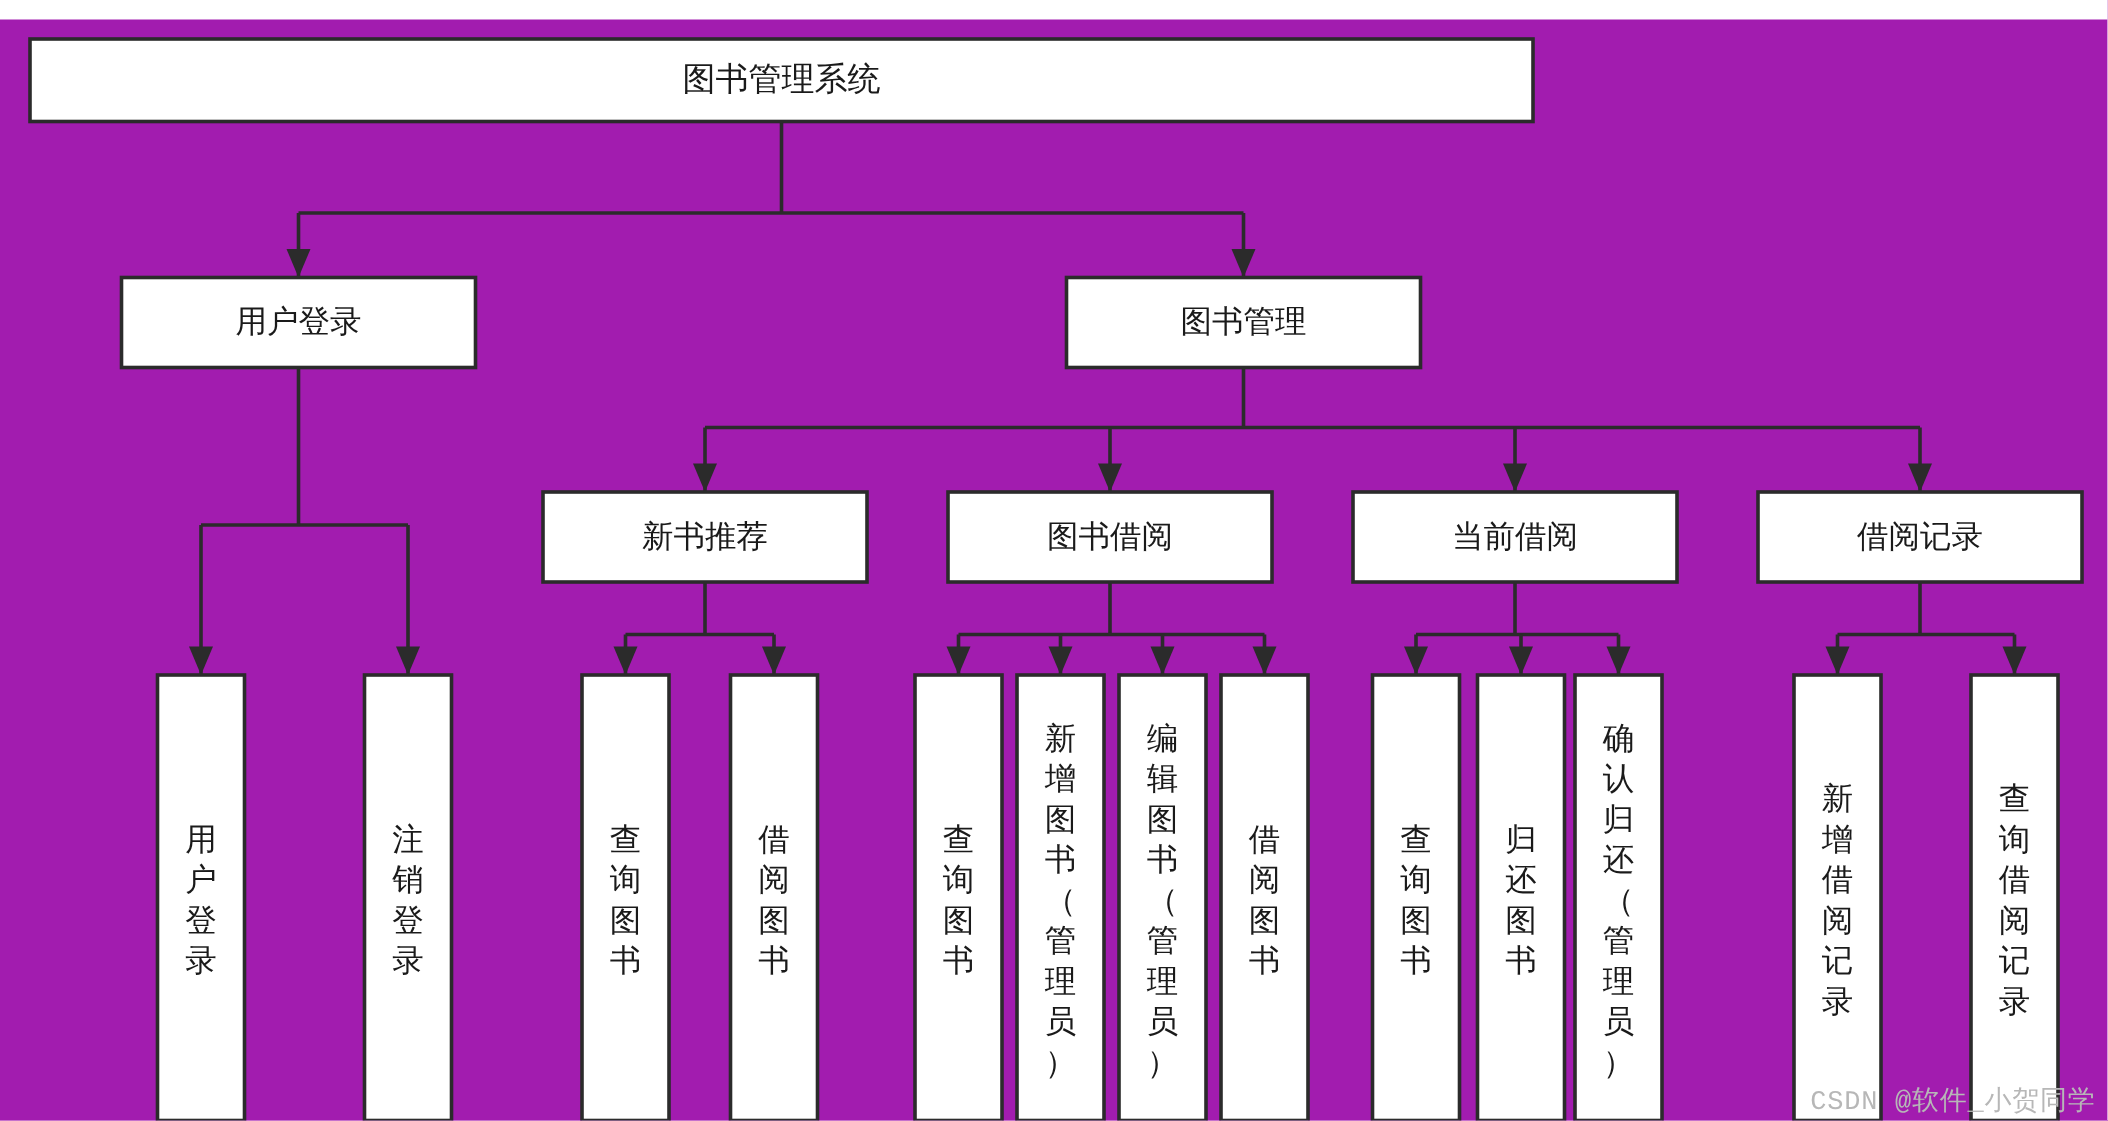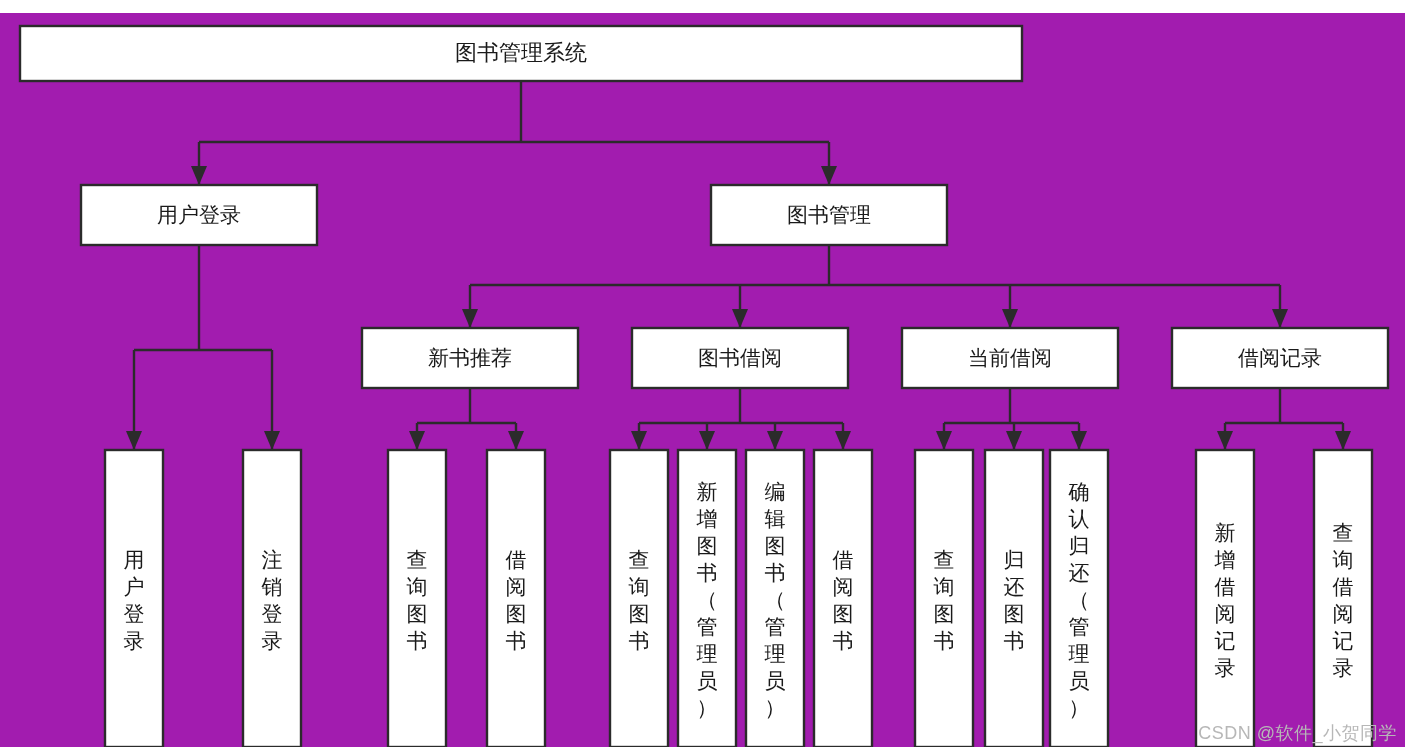--- a/index.html
+++ b/index.html
@@ -57,21 +57,21 @@
     stroke-linecap: butt;
   }
   .arrow-head {
     fill: #2b2b2b;
     stroke: none;
   }
   .watermark {
     position: absolute;
     right: 8px;
     bottom: 15px;
-    font-family: Liberation Sans, sans-serif;
+    font-family: Liberation Mono, monospace;
     font-size: 18px;
     color: #b7b7b7;
     letter-spacing: 0.5px;
     white-space: nowrap;
     user-select: none;
   }
 </style>
 </head>
 <body>
 

